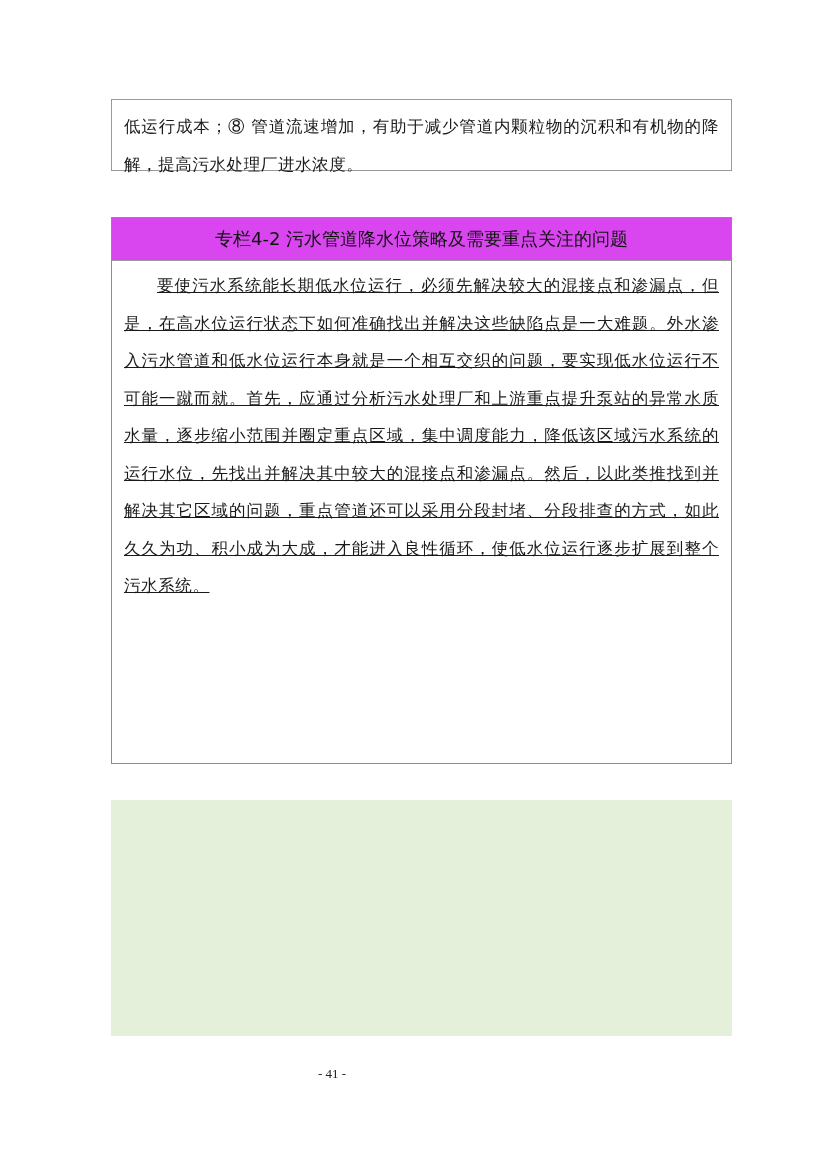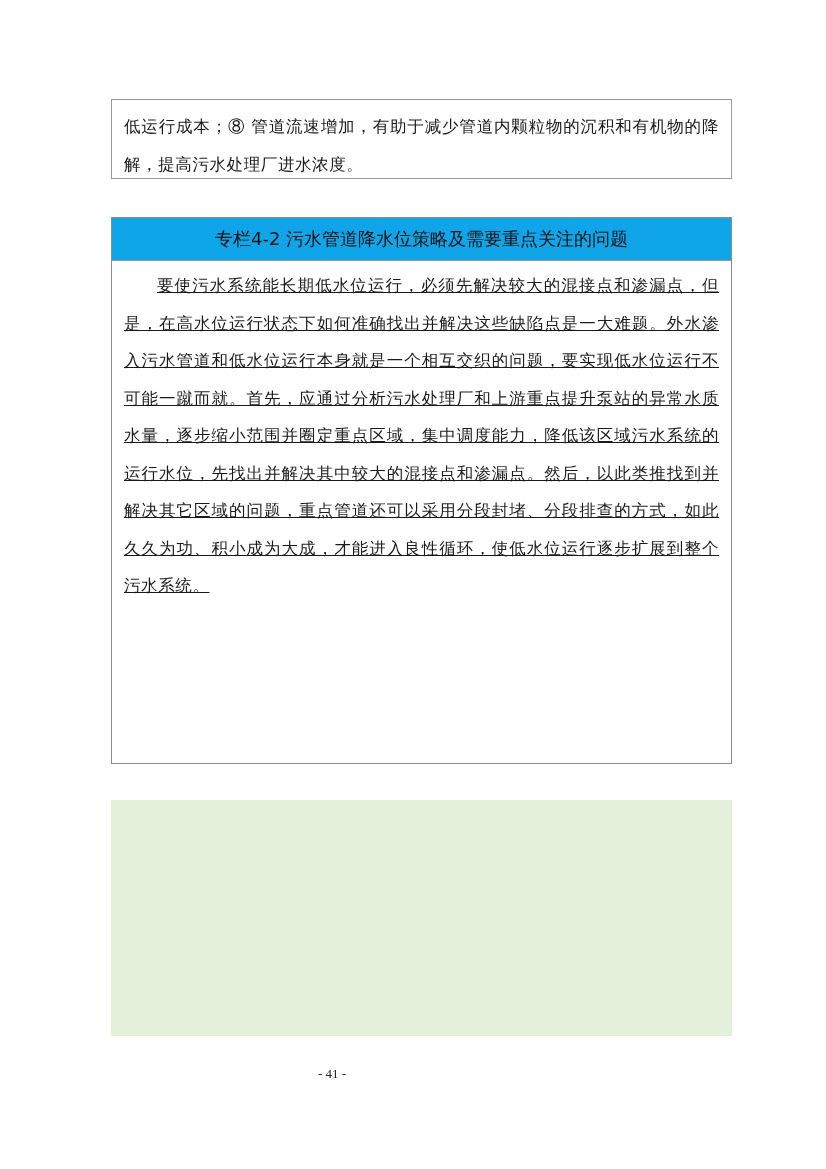--- a/index.html
+++ b/index.html
@@ -1,21 +1,21 @@
 <!DOCTYPE html>
 <html><head>
 <meta charset="utf-8">
 <style>
   html, body { margin: 0; padding: 0; background: #ffffff; }
   body { width: 826px; height: 1169px; position: relative; overflow: hidden;
          font-family: "DejaVu Serif", "Liberation Serif", serif; color: #1a1a1a; }
   .box { position: absolute; left: 111px; width: 621px; box-sizing: border-box; }
-  .box1 { top: 99px; height: 80px; border: 1px solid #9a9a9a; padding: 8px 12px 0 12px; }
+  .box1 { top: 99px; height: 72px; border: 1px solid #9a9a9a; padding: 8px 12px 0 12px; }
   .box2 { top: 217px; height: 547px; border: 1px solid #8c8c8c; }
-  .box2 .hdr { height: 42px; background: #0ea5e9; border-bottom: 1px solid #9a9a9a;
+  .box2 .hdr { height: 42px; background: #d946ef; border-bottom: 1px solid #9a9a9a;
                text-align: center; line-height: 42px; font-family: "DejaVu Sans", "Liberation Sans", sans-serif;
                font-size: 18px; color: #111; }
   .box2 .body { padding: 6px 12px 0 12px; }
   .box3 { top: 800px; height: 236px; background: #e4f0da; padding: 12px 12px 0 12px; }
   .box3 .title { text-align: center; font-weight: bold; font-size: 17px; line-height: 28px; margin-bottom: 2px; }
   p { margin: 0; font-size: 16.5px; line-height: 37.5px; text-align: justify; letter-spacing: 0.6px; }
   p.indent { text-indent: 2em; text-decoration: underline; }
   .pageno { position: absolute; top: 1066px; left: 0; width: 664px; text-align: center;
             font-size: 13px; font-family: "Liberation Serif", serif; color: #222; }
 </style>

